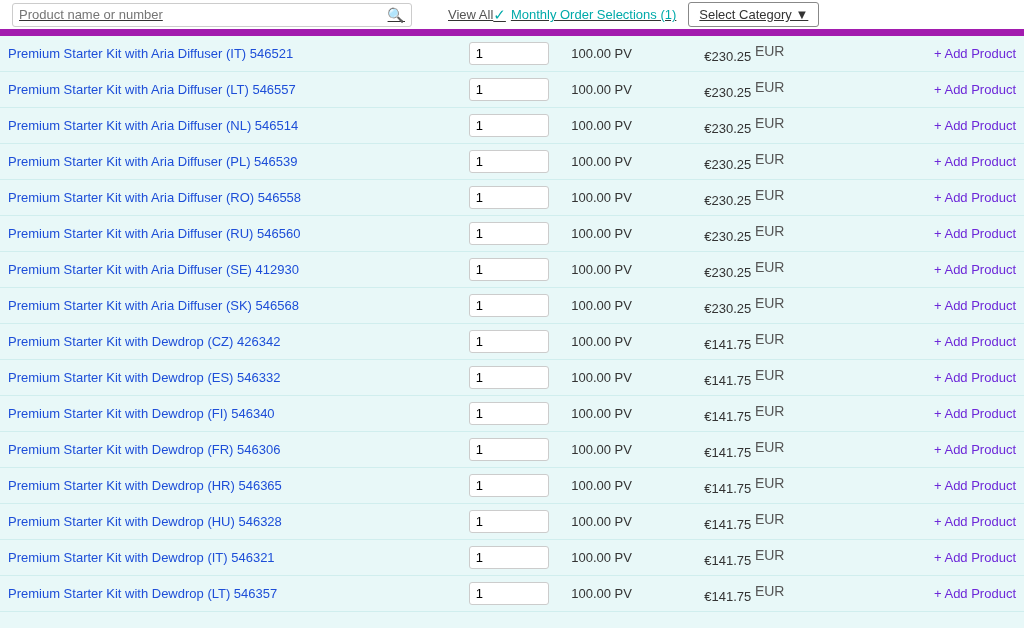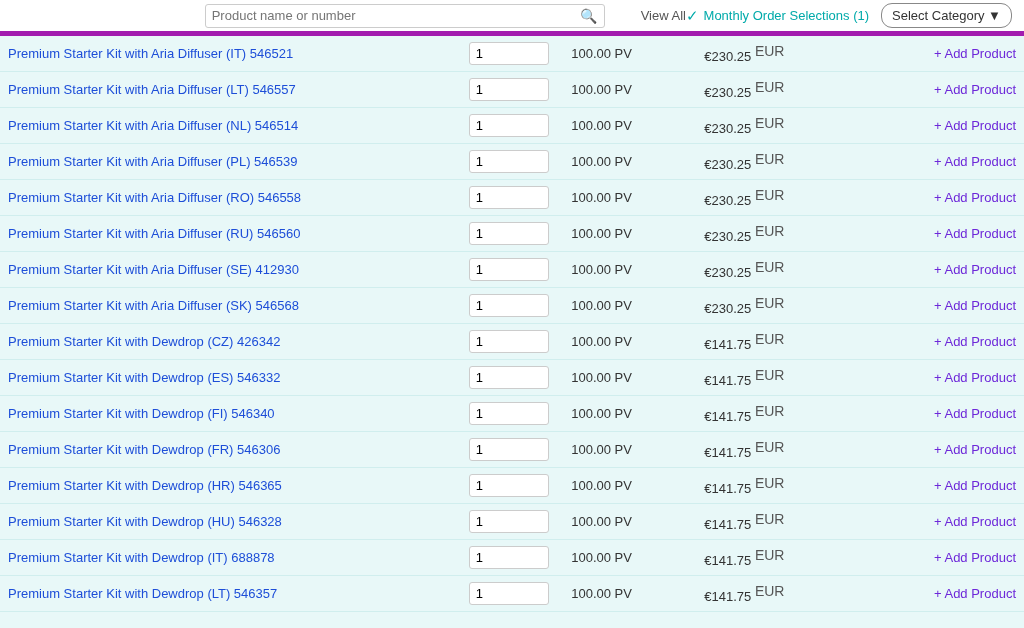--- a/index.html
+++ b/index.html
@@ -7,25 +7,26 @@
       font-family: Arial, sans-serif;
       font-size: 13px;
       background: #e8f8f8;
       color: #333;
     }
 
     
     .header {
       display: flex;
       align-items: center;
-      justify-content: flex-end;
+      justify-content: flex-start;
       background: #fff;
-      border-bottom: 5px solid #a21caf;
+      border-bottom: 7px solid #a21caf;
       padding: 6px 12px;
       height: 36px;
+      text-decoration: underline;
     }
     .search-wrapper {
       display: flex;
       align-items: center;
       border: 1px solid #ccc;
       border-radius: 3px;
       padding: 3px 6px;
       width: 400px;
       background: #fff;
     }
@@ -63,21 +64,21 @@
       font-size: 13px;
       gap: 5px;
     }
     .check-circle {
       color: #00aaaa;
       font-size: 15px;
     }
     .select-category-btn {
       background: #fff;
       border: 1px solid #888;
-      border-radius: 11px;
+      border-radius: 3px;
       padding: 4px 10px;
       font-size: 13px;
       cursor: pointer;
       color: #333;
     }
 
     
     .table-container {
       overflow-y: auto;
       height: calc(628px - 36px);
@@ -339,21 +340,21 @@
           <input type="text" class="qty-input" value="1" style="">
         </td>
         <td class="col-pv pv-cell">100.00 PV</td>
         <td class="col-price price-cell">€141.75 <span class="eur">EUR</span></td>
         <td class="col-action" style="text-align:right;">
           <button class="add-product-btn">+ Add Product</button>
         </td>
       </tr>
         <tr>
         <td class="col-product">
-          <a class="product-link">Premium Starter Kit with Dewdrop (IT) 688878</a>
+          <a class="product-link">Premium Starter Kit with Dewdrop (IT) 546321</a>
         </td>
         <td class="col-qty">
           <input type="text" class="qty-input" value="1" style="">
         </td>
         <td class="col-pv pv-cell">100.00 PV</td>
         <td class="col-price price-cell">€141.75 <span class="eur">EUR</span></td>
         <td class="col-action" style="text-align:right;">
           <button class="add-product-btn">+ Add Product</button>
         </td>
       </tr>

